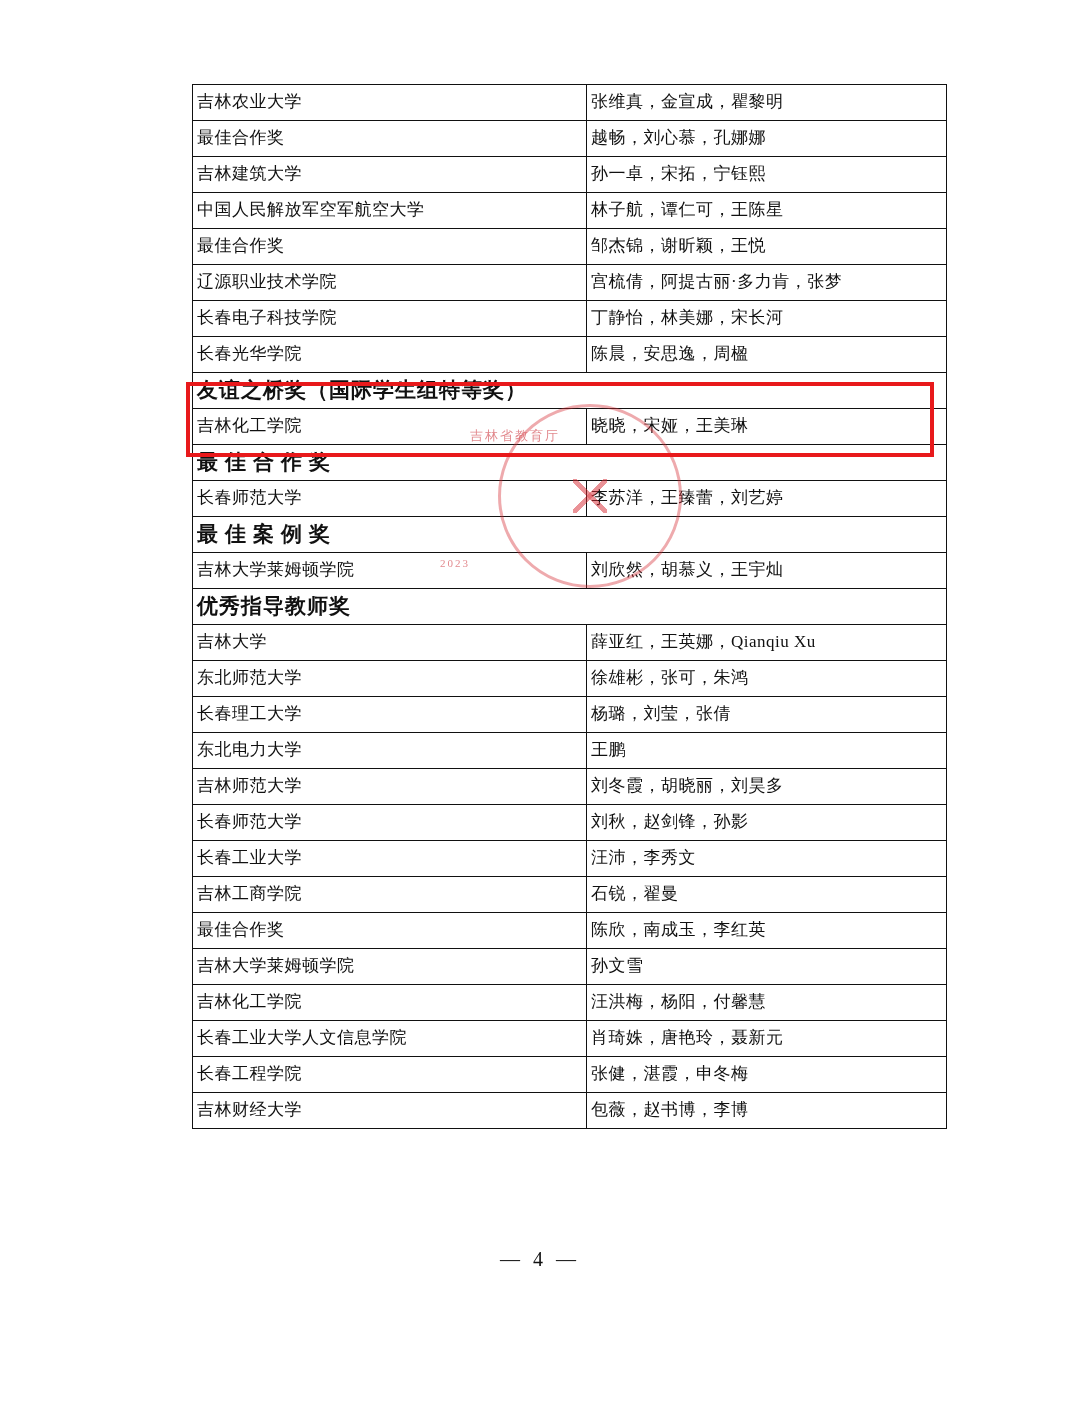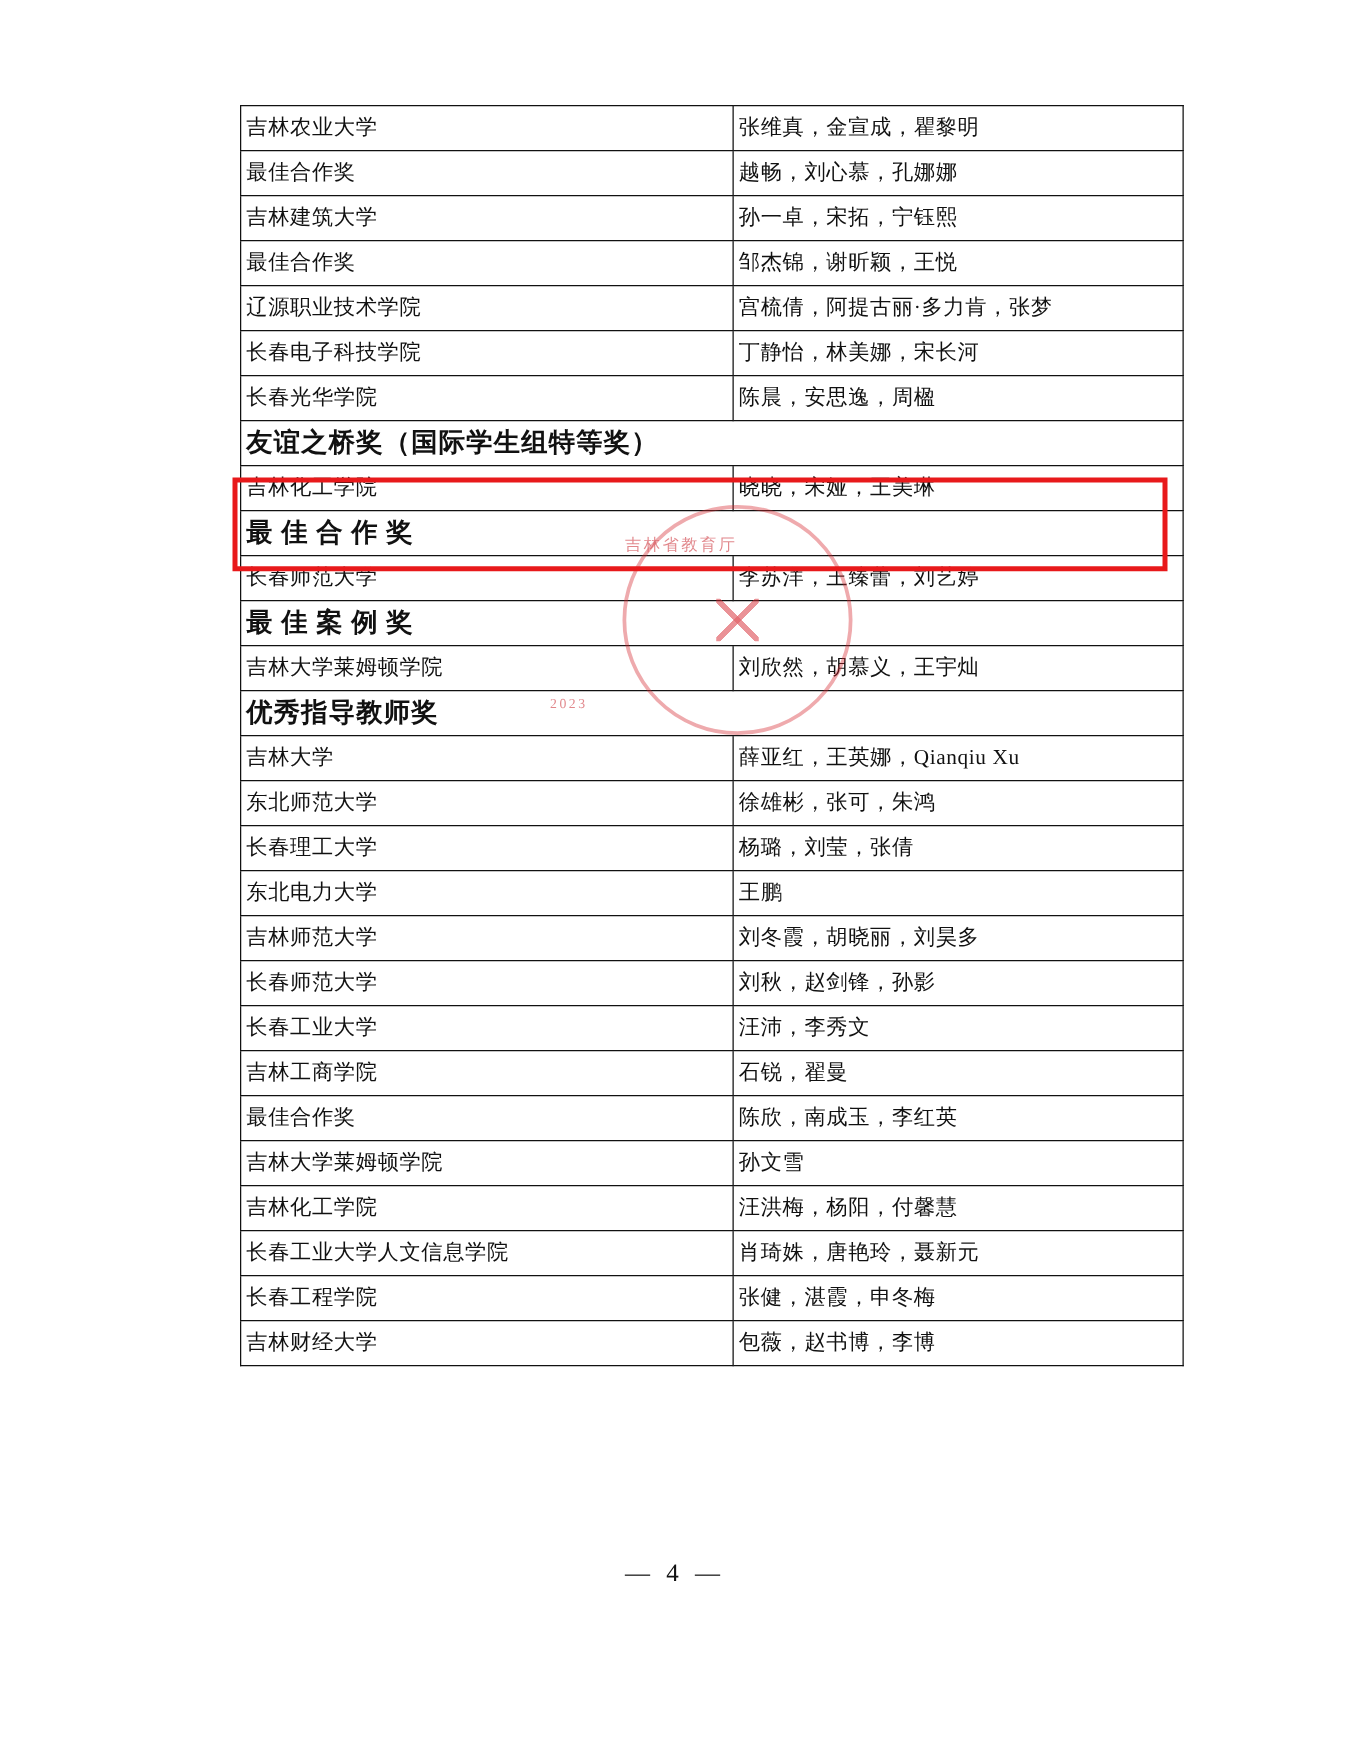--- a/index.html
+++ b/index.html
@@ -100,21 +100,21 @@
     left: 50%;
     top: 50%;
     transform-origin: 0 0;
     white-space: nowrap;
   }
   .seal-top {
     transform: translate(-50%, -50%) rotate(0deg);
     top: 20px !important;
     left: 50% !important;
     transform: translateX(-50%) !important;
-    text-align: right;
+    text-align: center;
     width: 150px;
     margin-left: -75px;
     left: 50% !important;
   }
   .seal-bottom {
     top: auto !important;
     bottom: 16px;
     left: 50% !important;
     transform: translateX(-50%) !important;
     width: 150px;
@@ -146,20 +146,24 @@
           </tr>
           <tr>
             <td class="col-school">最佳合作奖</td>
             <td class="col-names">越畅，刘心慕，孔娜娜</td>
           </tr>
           <tr>
             <td class="col-school">吉林建筑大学</td>
             <td class="col-names">孙一卓，宋拓，宁钰熙</td>
           </tr>
           <tr>
+            <td class="col-school">中国人民解放军空军航空大学</td>
+            <td class="col-names">林子航，谭仁可，王陈星</td>
+          </tr>
+          <tr>
             <td class="col-school">最佳合作奖</td>
             <td class="col-names">邹杰锦，谢昕颖，王悦</td>
           </tr>
           <tr>
             <td class="col-school">辽源职业技术学院</td>
             <td class="col-names">宫梳倩，阿提古丽·多力肯，张梦</td>
           </tr>
           <tr>
             <td class="col-school">长春电子科技学院</td>
             <td class="col-names">丁静怡，林美娜，宋长河</td>

